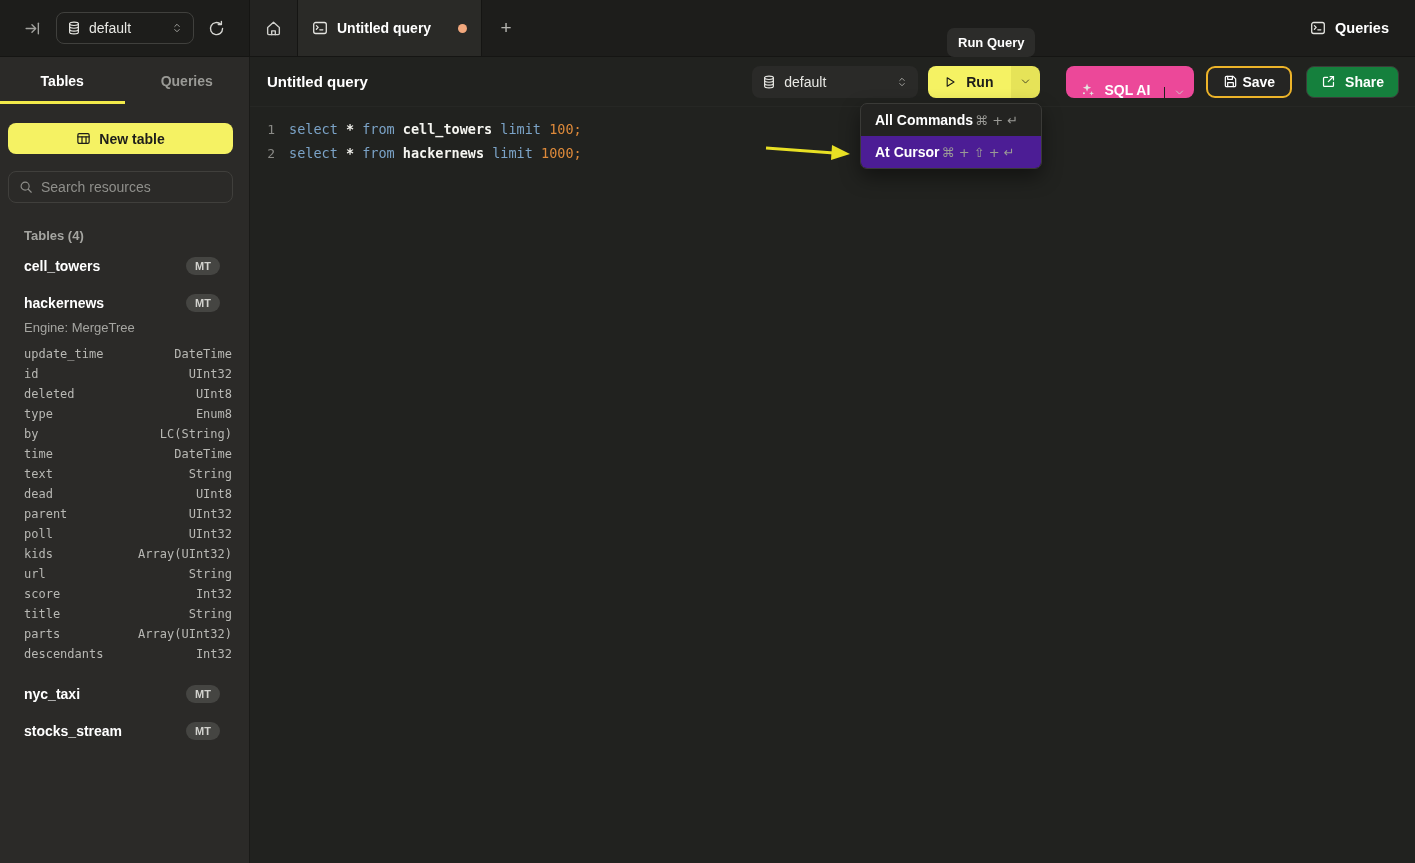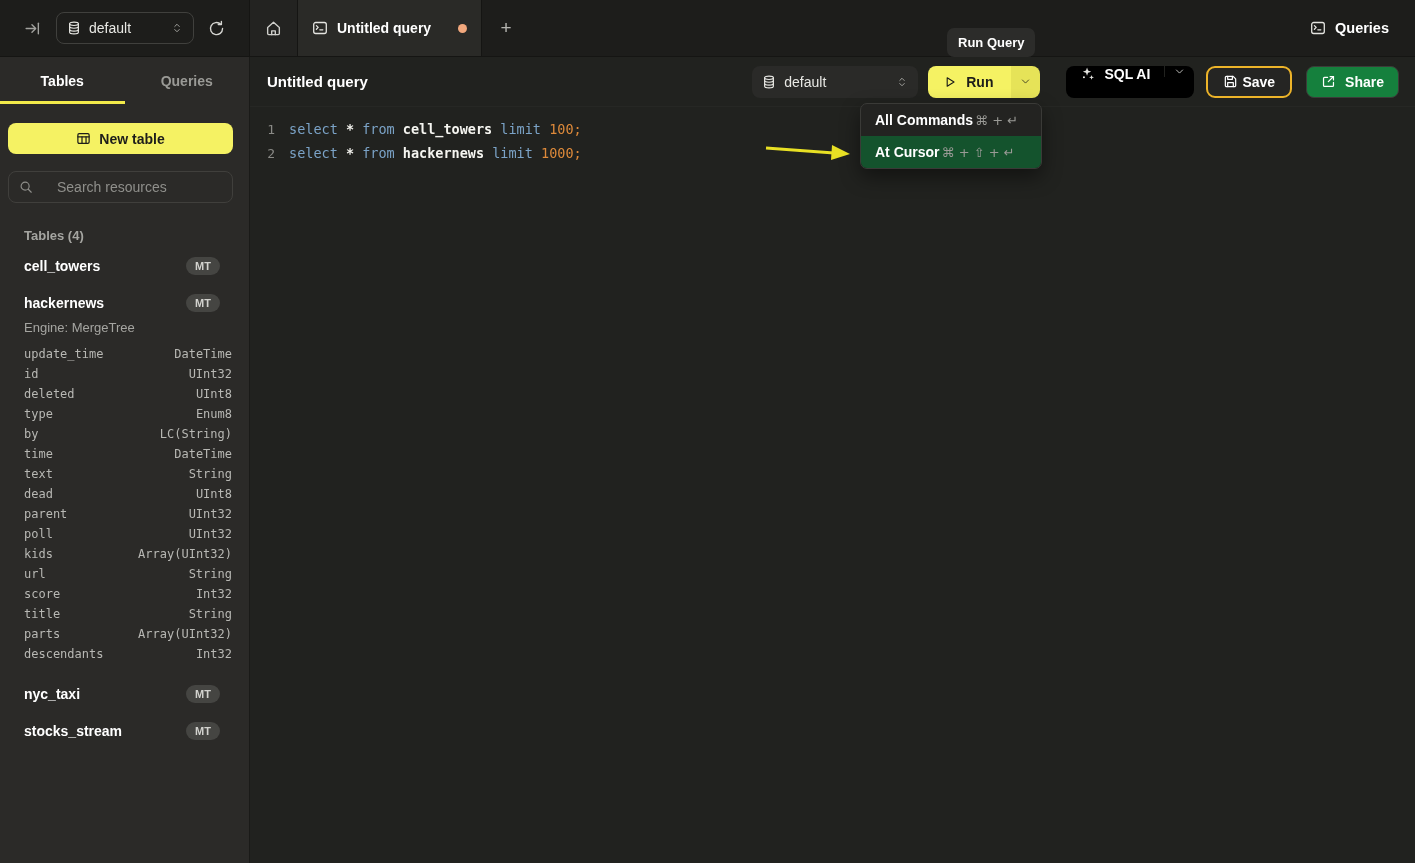--- a/index.html
+++ b/index.html
@@ -67,21 +67,21 @@
   }
   .side-body { padding:19px 16px 0 8px; }
   .new-table-btn {
     width:100%; height:31px; background:#f5f263; color:#1d1d1a; border:none;
     border-radius:8px; font-size:14px; font-weight:600; display:flex;
     align-items:center; justify-content:center; gap:8px; cursor:pointer;
     font-family:inherit;
   }
   .search-box {
     margin-top:17px; height:32px; border:1px solid #403f3c; border-radius:8px;
-    display:flex; align-items:center; padding:0 10px; gap:24px; color:#8f8f8b;
+    display:flex; align-items:center; padding:0 10px; gap:8px; color:#8f8f8b;
   }
   .search-box input {
     background:transparent; border:none; outline:none; color:#d8d8d4;
     font-size:14px; width:100%; font-family:inherit;
   }
   .search-box input::placeholder { color:#8f8f8b; }
   .section-title { margin:25px 0 0 16px; font-size:13px; font-weight:600; color:#a5a5a1; }
   .table-row {
     display:flex; align-items:center; margin-top:14px; padding-left:16px; cursor:pointer;
   }
@@ -119,22 +119,22 @@
   }
   .run-main {
     background:#f5f263; color:#1d1d1a; display:flex; align-items:center;
     gap:9px; padding:0 18px 0 15px; font-size:14px; font-weight:600;
   }
   .run-caret {
     background:#e6e358; color:#3c3c20; width:29px; display:flex;
     align-items:center; justify-content:center;
   }
   .sqlai-btn {
-    height:32px; background:#000000; border-radius:8px; display:flex;
-    align-items:flex-start; overflow:hidden; margin-right:12px; cursor:pointer;
+    height:32px; background:#ec4899; border-radius:8px; display:flex;
+    align-items:flex-end; overflow:hidden; margin-right:12px; cursor:pointer;
   }
   .sqlai-main {
     display:flex; align-items:center; gap:9px; padding:0 14px;
     font-size:14px; font-weight:600; color:#fff;
   }
   .sqlai-caret {
     width:30px; display:flex; align-items:center; justify-content:center;
     color:#cfcfcb; border-left:1px solid #21221f;
   }
   .save-btn {
@@ -170,21 +170,21 @@
   }
   .run-menu {
     position:absolute; left:860px; top:103px; width:182px; background:#232321;
     border:1px solid #3a3a37; border-radius:7px; overflow:hidden; z-index:40;
     box-shadow:0 8px 20px rgba(0,0,0,.45);
   }
   .menu-item {
     height:32px; display:flex; align-items:center; padding:0 14px; gap:2px;
     cursor:pointer;
   }
-  .menu-item.active { background:#14532d; }
+  .menu-item.active { background:#4c1d95; }
   .menu-item .m-label { font-size:14px; font-weight:600; color:#fff; }
   .menu-item .m-shortcut {
     font-size:13px; color:#9a9a96; font-family:"DejaVu Sans",sans-serif; white-space:nowrap;
   }
   .arrow-annotation { position:absolute; left:758px; top:138px; z-index:50; pointer-events:none; }
 </style>
 </head>
 <body>
 
 <div class="topbar">

